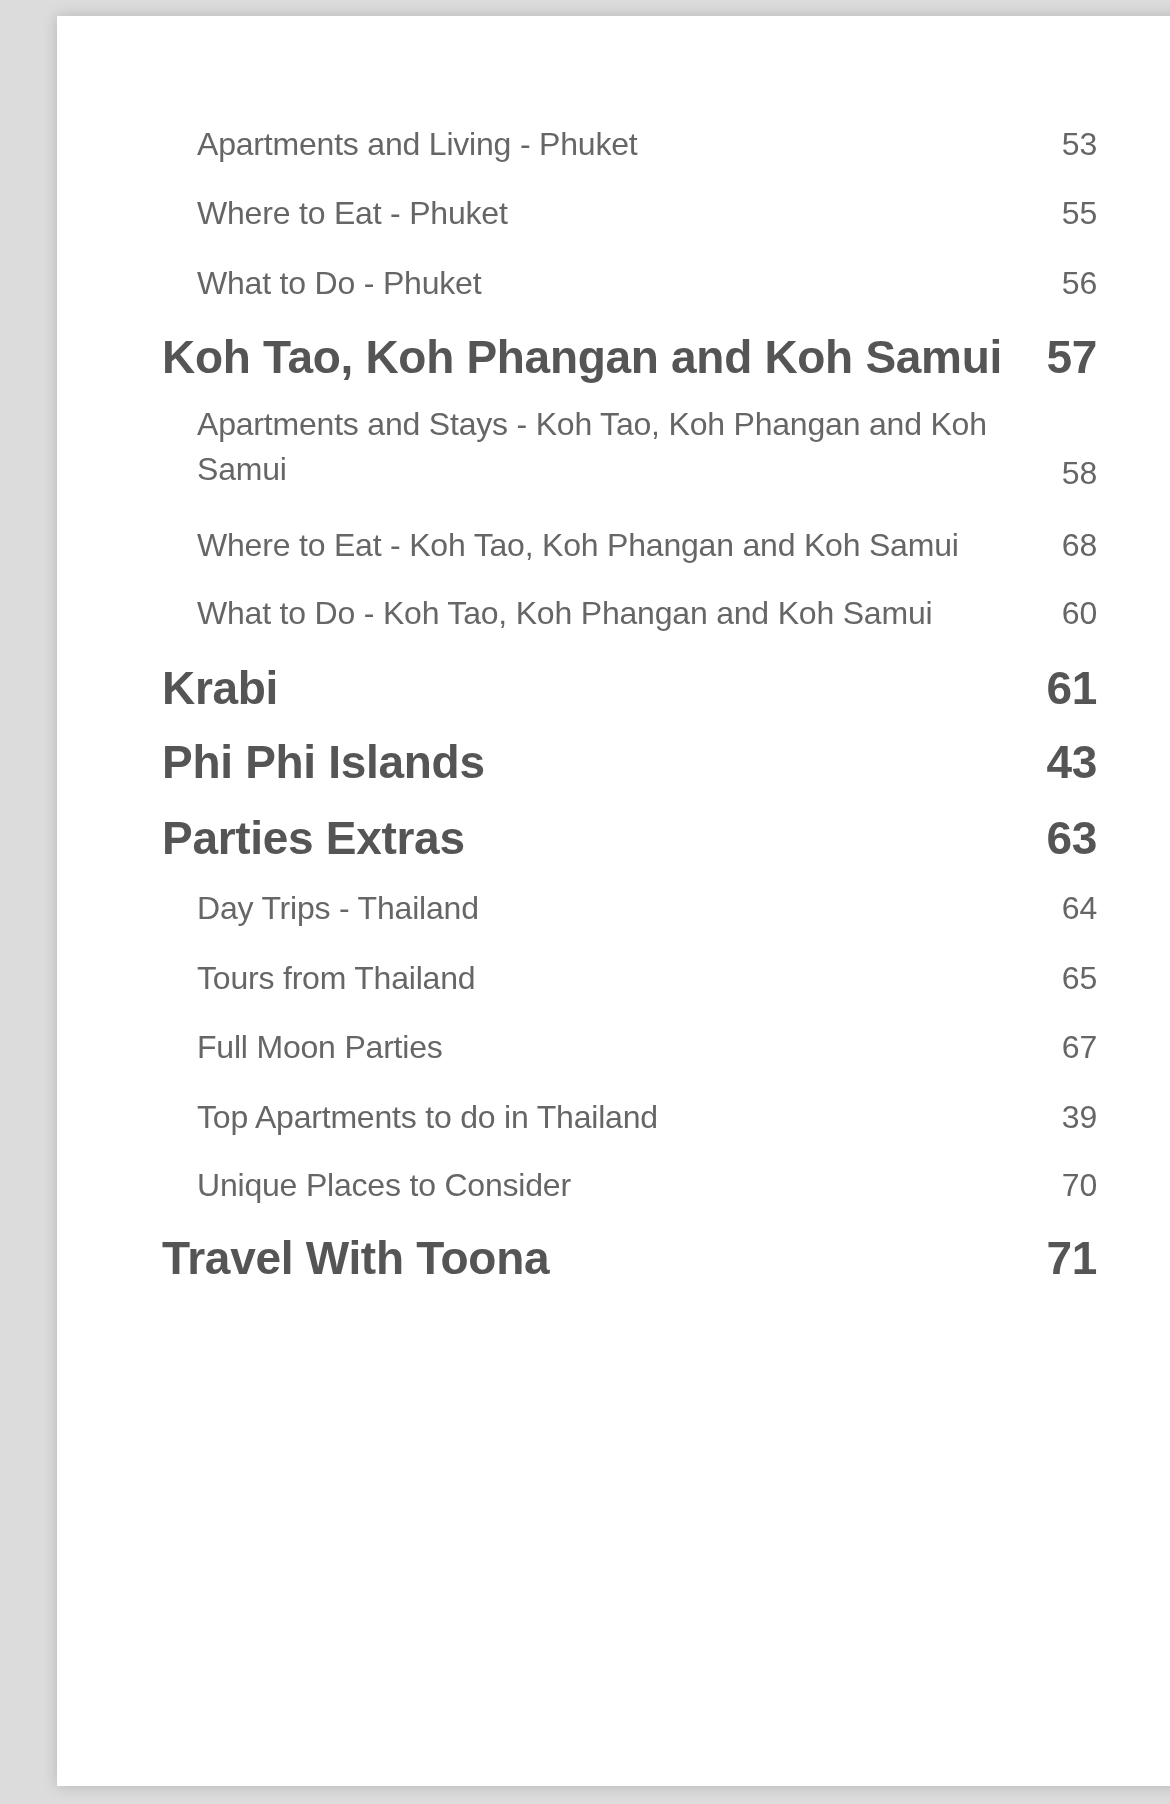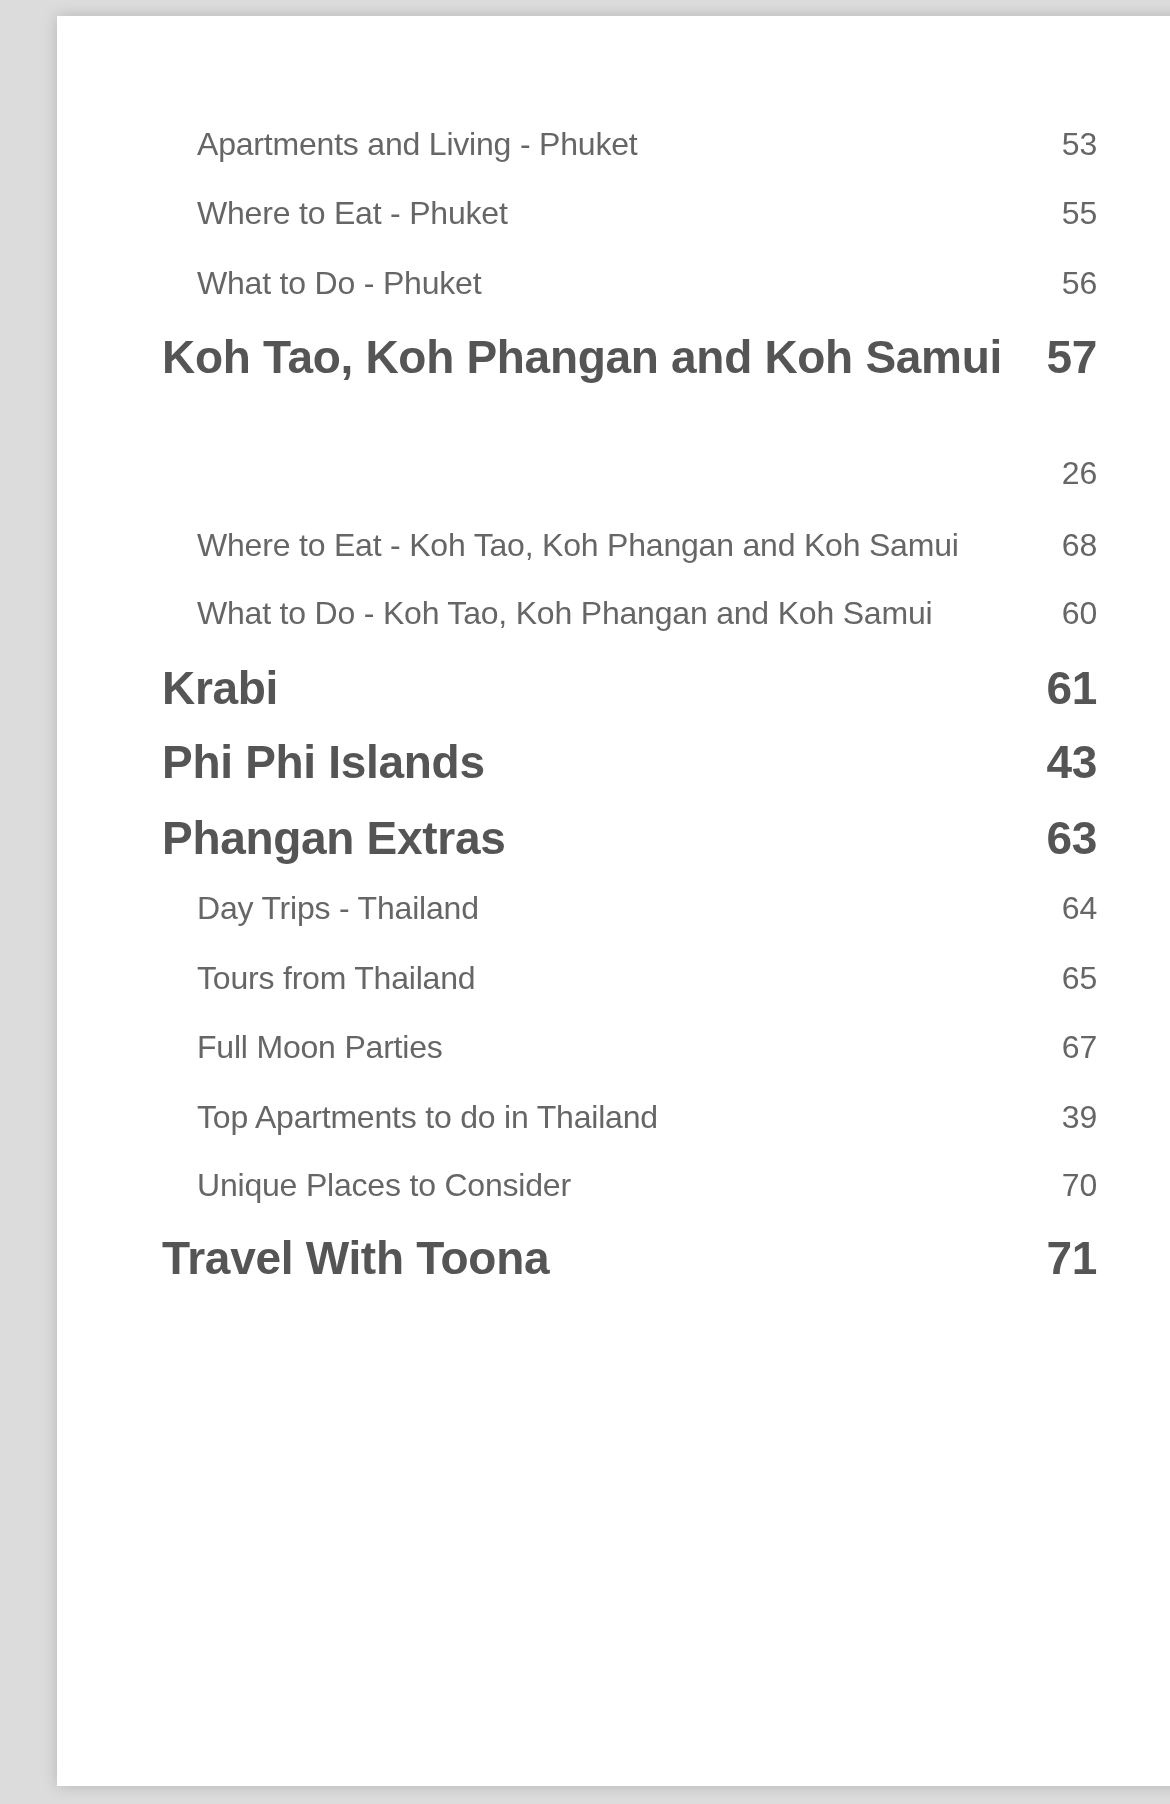--- a/index.html
+++ b/index.html
@@ -80,22 +80,24 @@
       <span class="page-num">56</span>
     </div>
 
     <div class="row main" style="top:351px;">
       <span class="title">Koh Tao, Koh Phangan and Koh Samui</span>
       <span class="page-num">57</span>
     </div>
 
     <div class="row sub" style="top:422px;">
       <span class="title two-line">
+        <span class="line">Apartments and Stays - Koh Tao, Koh Phangan and Koh</span>
+        <span class="line">Samui</span>
       </span>
-      <span class="page-num" style="top:19px;">26</span>
+      <span class="page-num" style="top:19px;">58</span>
     </div>
 
     <div class="row sub" style="top:539px;">
       <span class="title">Where to Eat - Koh Tao, Koh Phangan and Koh Samui</span>
       <span class="page-num">68</span>
     </div>
 
     <div class="row sub" style="top:607px;">
       <span class="title">What to Do - Koh Tao, Koh Phangan and Koh Samui</span>
       <span class="page-num">60</span>
@@ -105,21 +107,21 @@
       <span class="title">Krabi</span>
       <span class="page-num">61</span>
     </div>
 
     <div class="row main" style="top:756px;">
       <span class="title">Phi Phi Islands</span>
       <span class="page-num">43</span>
     </div>
 
     <div class="row main" style="top:832px;">
-      <span class="title">Phangan Extras</span>
+      <span class="title">Parties Extras</span>
       <span class="page-num">63</span>
     </div>
 
     <div class="row sub" style="top:902px;">
       <span class="title">Day Trips - Thailand</span>
       <span class="page-num">64</span>
     </div>
 
     <div class="row sub" style="top:972px;">
       <span class="title">Tours from Thailand</span>

